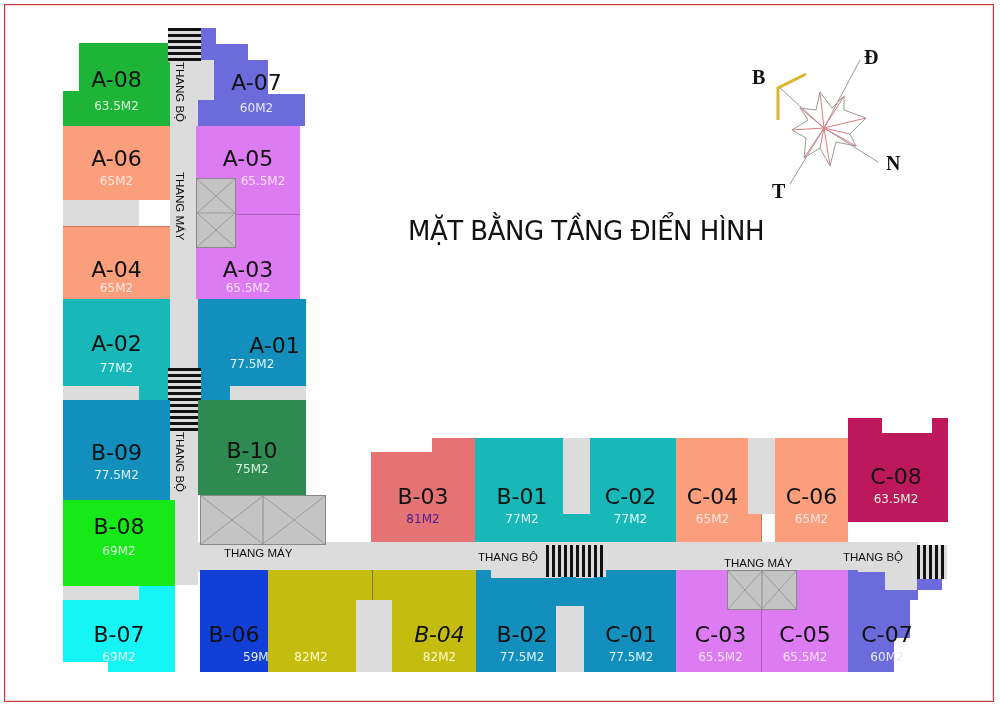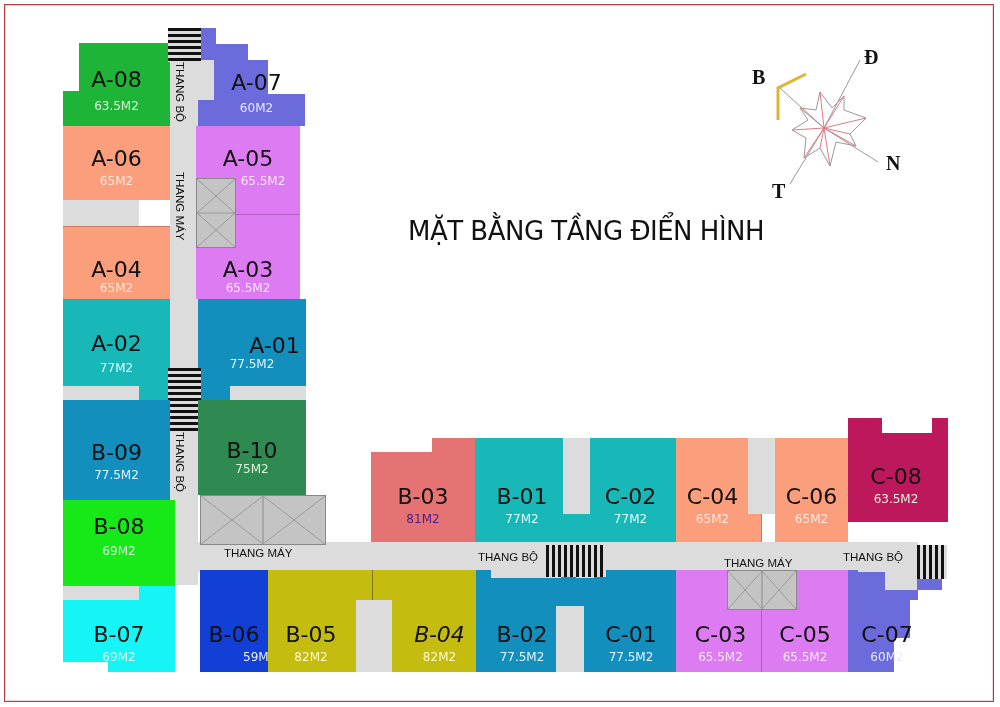--- a/index.html
+++ b/index.html
@@ -125,21 +125,20 @@
   <div class="blk" style="left:0;top:62px;width:45px;height:10px;background:#fff;"></div>
   <div class="code" style="top:22px;">B-07</div>
   <div class="area" style="top:50px;color:#e0fafa;">69M2</div>
 </div>
 
 <div class="unit" style="left:200px;top:570px;width:68px;height:102px;background:#1240d6;">
   <div class="code" style="top:52px;">B-06</div>
   <div class="area" style="top:80px;color:#e8eeff;padding-left:43px;">59M2</div>
 </div>
 <div class="unit" style="left:268px;top:570px;width:104px;height:102px;background:#c4bd10;">
-  <div class="code" style="top:52px;left:-18px;">B-05</div>
   <div class="area" style="top:80px;left:-18px;color:#fff8c8;">82M2</div>
 </div>
 <div class="unit" style="left:372px;top:570px;width:104px;height:102px;background:#c4bd10;border-left:1px solid #7c7708;">
   <div class="blk" style="left:-17px;top:30px;width:36px;height:72px;background:#dcdcdc;"></div>
   <div class="code" style="top:52px;left:30px;font-style:italic;">B-04</div>
   <div class="area" style="top:80px;left:30px;color:#fff8c8;">82M2</div>
 </div>
 <div class="unit" style="left:476px;top:570px;width:100px;height:102px;background:#128fbd;">
   <div class="blk" style="left:15px;top:0;width:70px;height:8px;background:#dcdcdc;"></div>
   <div class="code" style="top:52px;left:-8px;">B-02</div>

